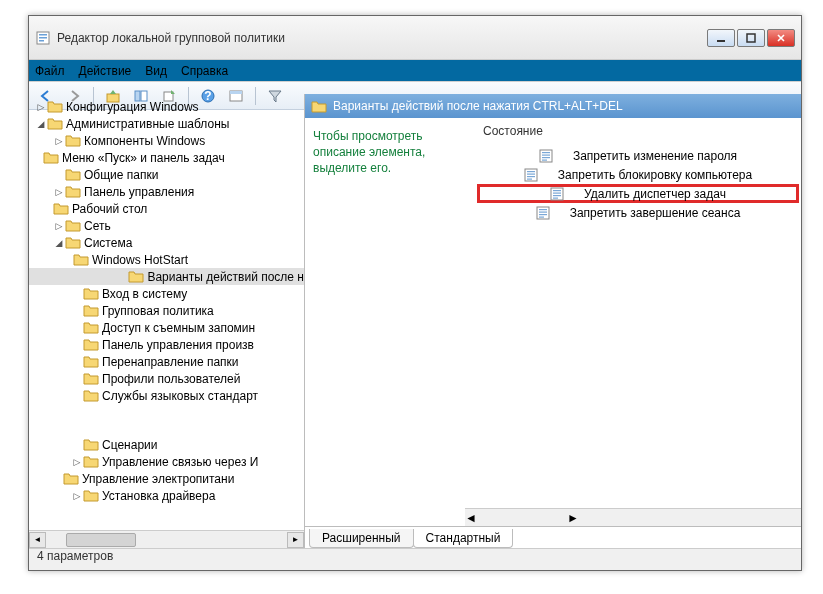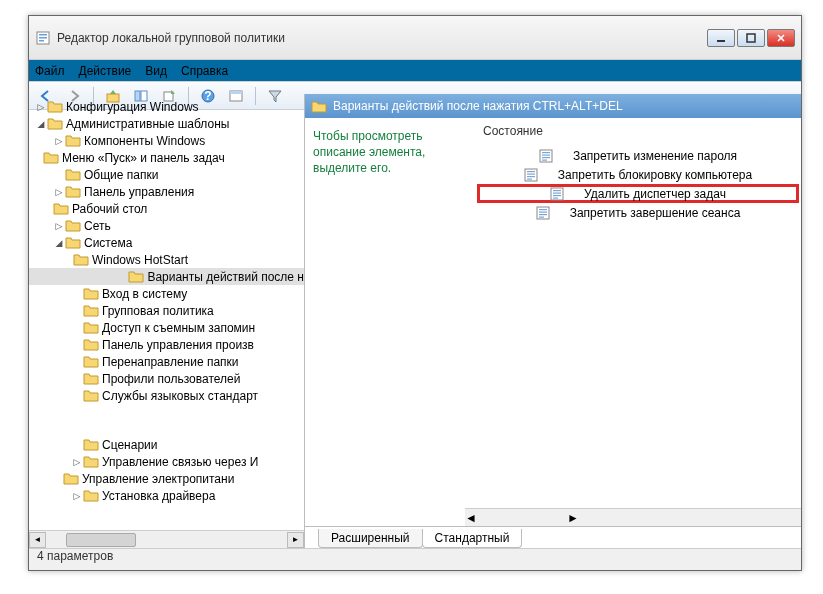--- a/index.html
+++ b/index.html
@@ -33,21 +33,21 @@
 .detail-header { height: 24px; background: linear-gradient(#7eb0df,#5a94cf); color: #fff; display: flex; align-items: center; padding: 0 6px; gap: 6px; }
 .detail-body { flex: 1; display: flex; position: relative; }
 .desc-col { width: 170px; padding: 10px 8px; color: #15803d; line-height: 1.35; }
 .list-col { flex: 1; padding: 6px 0; position: relative; }
 .list-header { height: 18px; padding: 0 8px; color: #333; }
 .list-items { padding-top: 4px; }
 .list-item { display: flex; align-items: center; height: 19px; padding: 0 8px; gap: 20px; cursor: pointer; justify-content: center; }
 .list-item.highlight { border: 3px solid #e02a2a; border-radius: 0; padding: 0 5px; margin: 0 2px; }
 .setting-icon { width: 14px; height: 14px; }
 .hscroll2 { position: absolute; left: 160px; right: 0; bottom: 22px; height: 18px; background: #f0f0f0; border-top: 1px solid #ccc; display: flex; align-items: center; }
-.tabs { position: absolute; left: 0; right: 0; bottom: 0; height: 22px; background: #fff; border-top: 1px solid #bcbcbc; display: flex; align-items: flex-end; padding-left: 13px; }
+.tabs { position: absolute; left: 0; right: 0; bottom: 0; height: 22px; background: #fff; border-top: 1px solid #bcbcbc; display: flex; align-items: flex-end; padding-left: 4px; }
 .tab { padding: 2px 12px; border: 1px solid #bcbcbc; border-top: none; border-radius: 0 0 4px 4px; margin-right: -1px; background: #f5f5f5; cursor: pointer; }
 .tab.active { background: #fff; font-weight: normal; }
 .statusbar { position: absolute; left: 0; right: 0; bottom: 0; height: 22px; background: #f0f0f0; border-top: 1px solid #ccc; display: flex; align-items: flex-start; padding: 0 8px; color: #333; }
 svg { display: block; }
 </style>
 </head>
 <body>
 
 <div class="window">
   <div class="titlebar">

